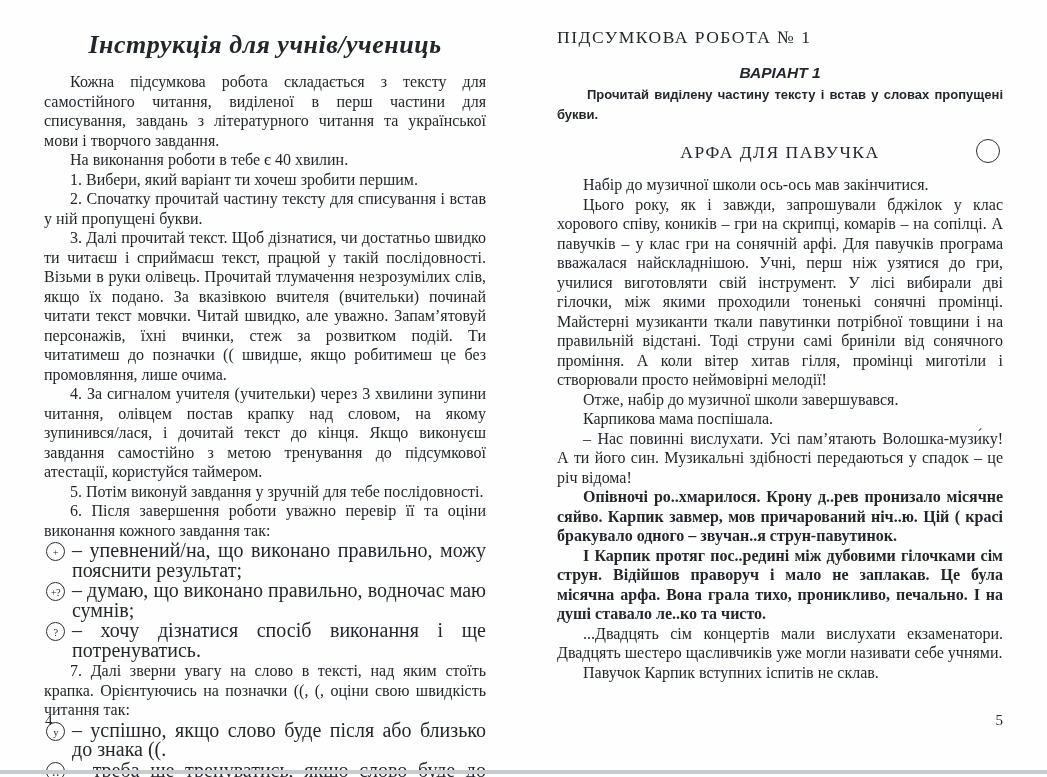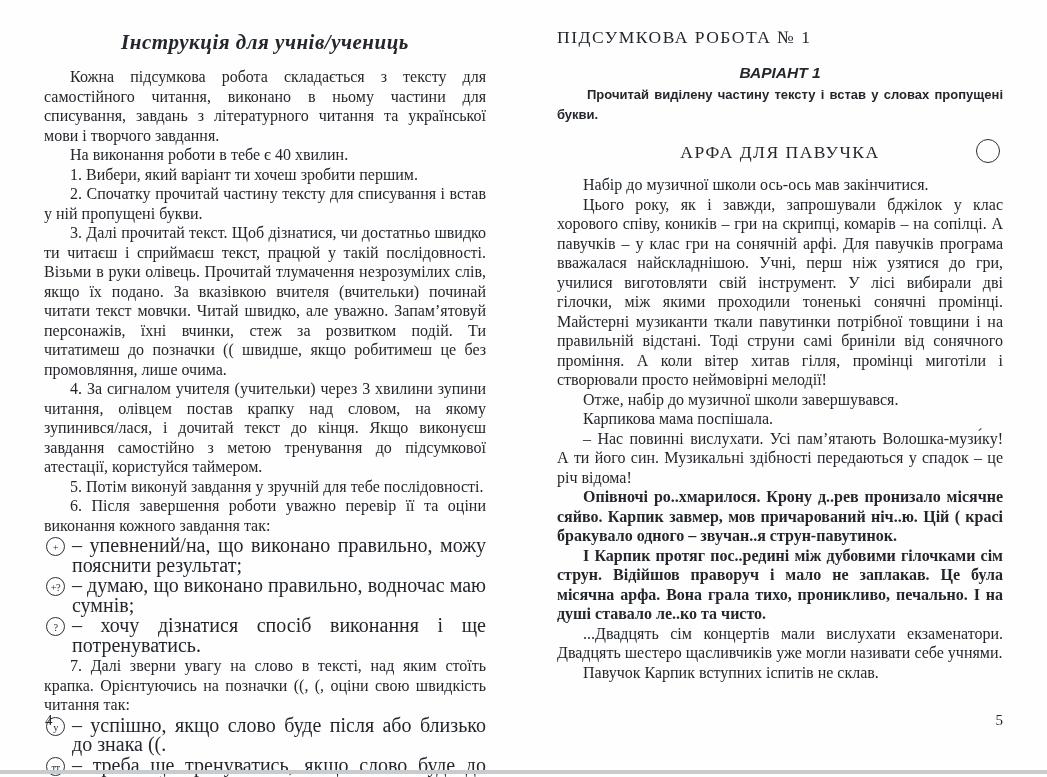--- a/index.html
+++ b/index.html
@@ -19,21 +19,21 @@
     margin:0;
     font-size:16px;
     line-height:19.5px;
     text-align:justify;
     text-indent:26px;
   }
   p.bold { font-weight:bold; }
 
   .left-title {
     font-style:italic;
-    font-size:21px;
+    font-size:26px;
     letter-spacing:0.5px;
     text-align:center;
     margin:0 0 12px 0;
   }
 
   .mark-row { display:flex; align-items:flex-start; margin:1px 0; }
   .mark-circle {
     flex:0 0 auto;
     width:19px; height:19px;
     border:1.4px solid #2a2e33;
@@ -122,21 +122,21 @@
   }
 </style>
 </head>
 <body>
 
 <div class="spread">
 
   <div class="page-col page-left">
     <h2 class="left-title">Інструкція для учнів/учениць</h2>
 
-    <p class="body-par">Кожна підсумкова робота складається з тексту для самостійного читання, виконано в ньому частини для списування, завдань з літературного читання та української мови і творчого завдання.</p>
+    <p class="body-par">Кожна підсумкова робота складається з тексту для самостійного читання, виділеної в перш частини для списування, завдань з літературного читання та української мови і творчого завдання.</p>
     <p class="body-par">На виконання роботи в тебе є 40 хвилин.</p>
     <p class="body-par">1. Вибери, який варіант ти хочеш зробити першим.</p>
     <p class="body-par">2. Спочатку прочитай частину тексту для списування і встав у ній пропущені букви.</p>
     <p class="body-par">3. Далі прочитай текст. Щоб дізнатися, чи достатньо швидко ти читаєш і сприймаєш текст, працюй у такій послідовності. Візьми в руки олівець. Прочитай тлумачення незрозумілих слів, якщо їх подано. За вказівкою вчителя (вчительки) починай читати текст мовчки. Читай швидко, але уважно. Запам’ятовуй персонажів, їхні вчинки, стеж за розвитком подій. Ти читатимеш до позначки (( швидше, якщо робитимеш це без промовляння, лише очима.</p>
     <p class="body-par">4. За сигналом учителя (учительки) через 3 хвилини зупини читання, олівцем постав крапку над словом, на якому зупинився/лася, і дочитай текст до кінця. Якщо виконуєш завдання самостійно з метою тренування до підсумкової атестації, користуйся таймером.</p>
     <p class="body-par">5. Потім виконуй завдання у зручній для тебе послідовності.</p>
     <p class="body-par">6. Після завершення роботи уважно перевір її та оціни виконання кожного завдання так:</p>
 
     <div class="mark-row">
       <span class="mark-circle">+</span>

